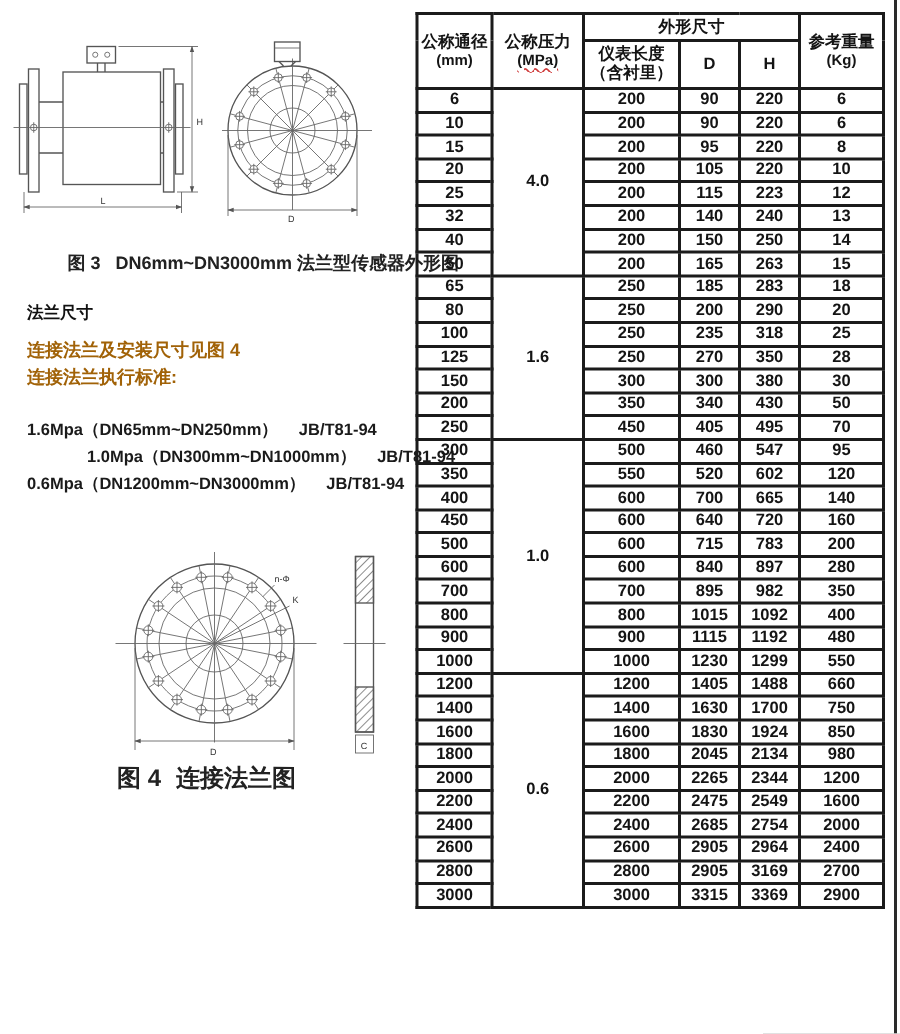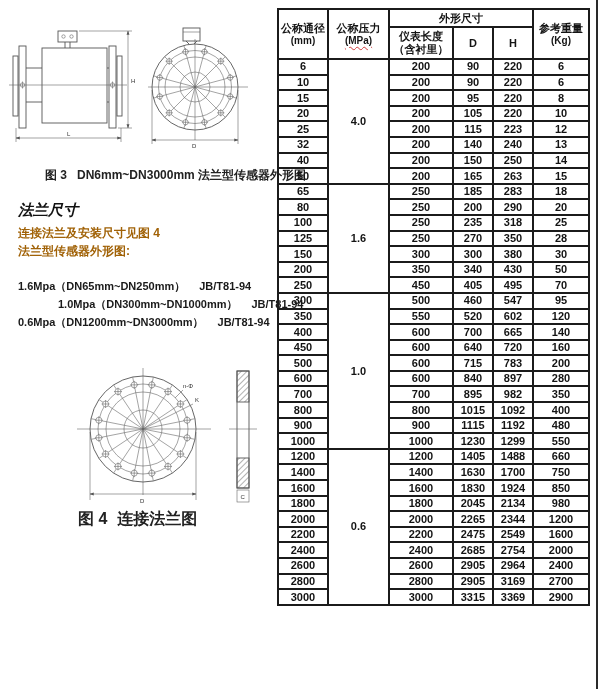--- a/index.html
+++ b/index.html
@@ -5,21 +5,21 @@
   * { margin:0; padding:0; box-sizing:border-box; }
   body { background:#888; font-family:"Liberation Sans", sans-serif; }
   #page {
     position:relative; width:600px; height:689px; background:#ffffff;
     overflow:hidden; color:#151515;
   }
   .abs { position:absolute; }
   
   .caption { font-size:12px; font-weight:700; color:#222; white-space:nowrap; }
   .caption .cap-text { margin-left:10px; }
-  .section-heading { font-size:15px; font-weight:700; color:#111;font-style:italic; }
+  .section-heading { font-size:11px; font-weight:700; color:#111; }
   .text-line { font-size:12px; font-weight:600; color:#a16207; white-space:nowrap; }
   .std-line { font-size:11px; font-weight:600; color:#1a1a1a; white-space:nowrap; }
   .std-line .std-code { margin-left:14px; }
   
   #table-wrap { position:absolute; left:277px; top:8px; }
   table.flange-table {
     border-collapse:collapse; table-layout:fixed; width:311px;
     font-family:"Liberation Sans", sans-serif;
   }
   table.flange-table th, table.flange-table td {
@@ -160,21 +160,21 @@
       <text class="dim-text" x="187" y="132">D</text>
     </g>
   </svg>
 
   <div class="abs caption" style="left:45px; top:167px;">
     <span>图 3</span><span class="cap-text">DN6mm~DN3000mm 法兰型传感器外形图</span>
   </div>
 
   <div class="abs section-heading" style="left:18px; top:201px;">法兰尺寸</div>
   <div class="abs text-line" style="left:18px; top:225px;">连接法兰及安装尺寸见图 4</div>
-  <div class="abs text-line" style="left:18px; top:243px;">法兰型传感器外形图:</div>
+  <div class="abs text-line" style="left:18px; top:243px;">连接法兰执行标准:</div>
 
   <div class="abs std-line" style="left:18px; top:279px;">
     <span>1.6Mpa（DN65mm~DN250mm）</span><span class="std-code">JB/T81-94</span>
   </div>
   <div class="abs std-line" style="left:18px; top:297px;margin-left:40px;">
     <span>1.0Mpa（DN300mm~DN1000mm）</span><span class="std-code">JB/T81-94</span>
   </div>
   <div class="abs std-line" style="left:18px; top:315px;">
     <span>0.6Mpa（DN1200mm~DN3000mm）</span><span class="std-code">JB/T81-94</span>
   </div>

